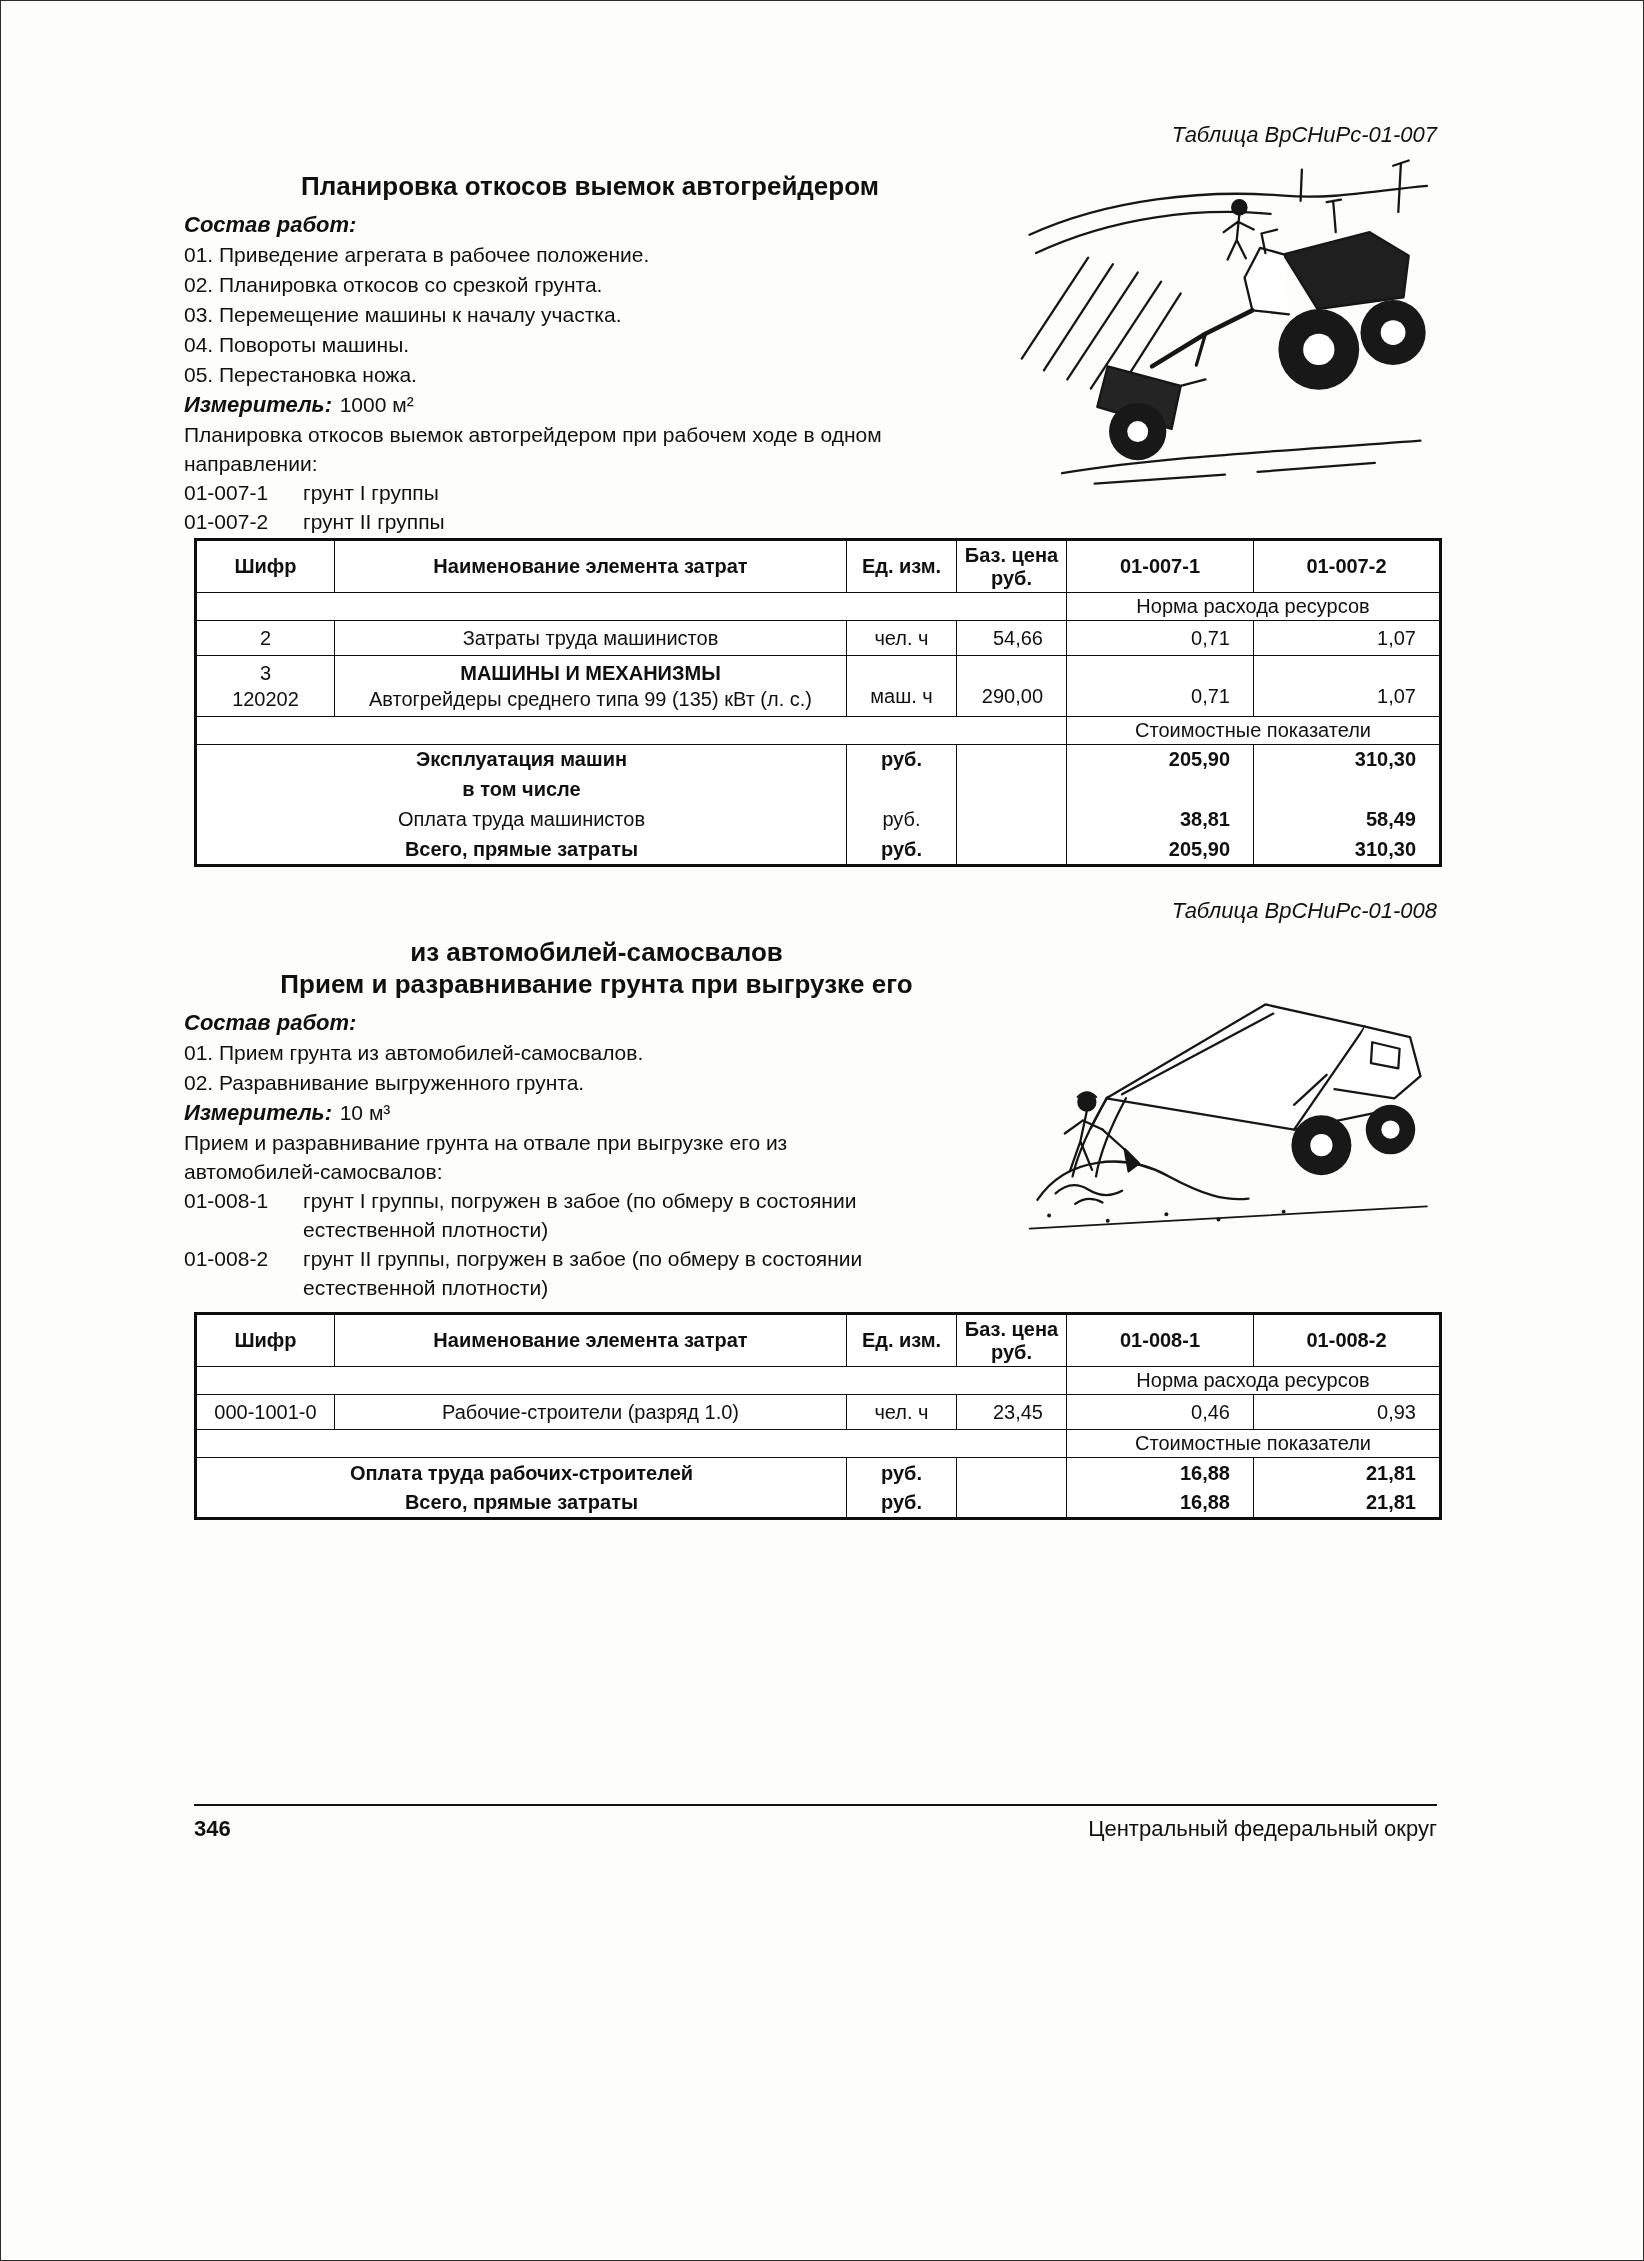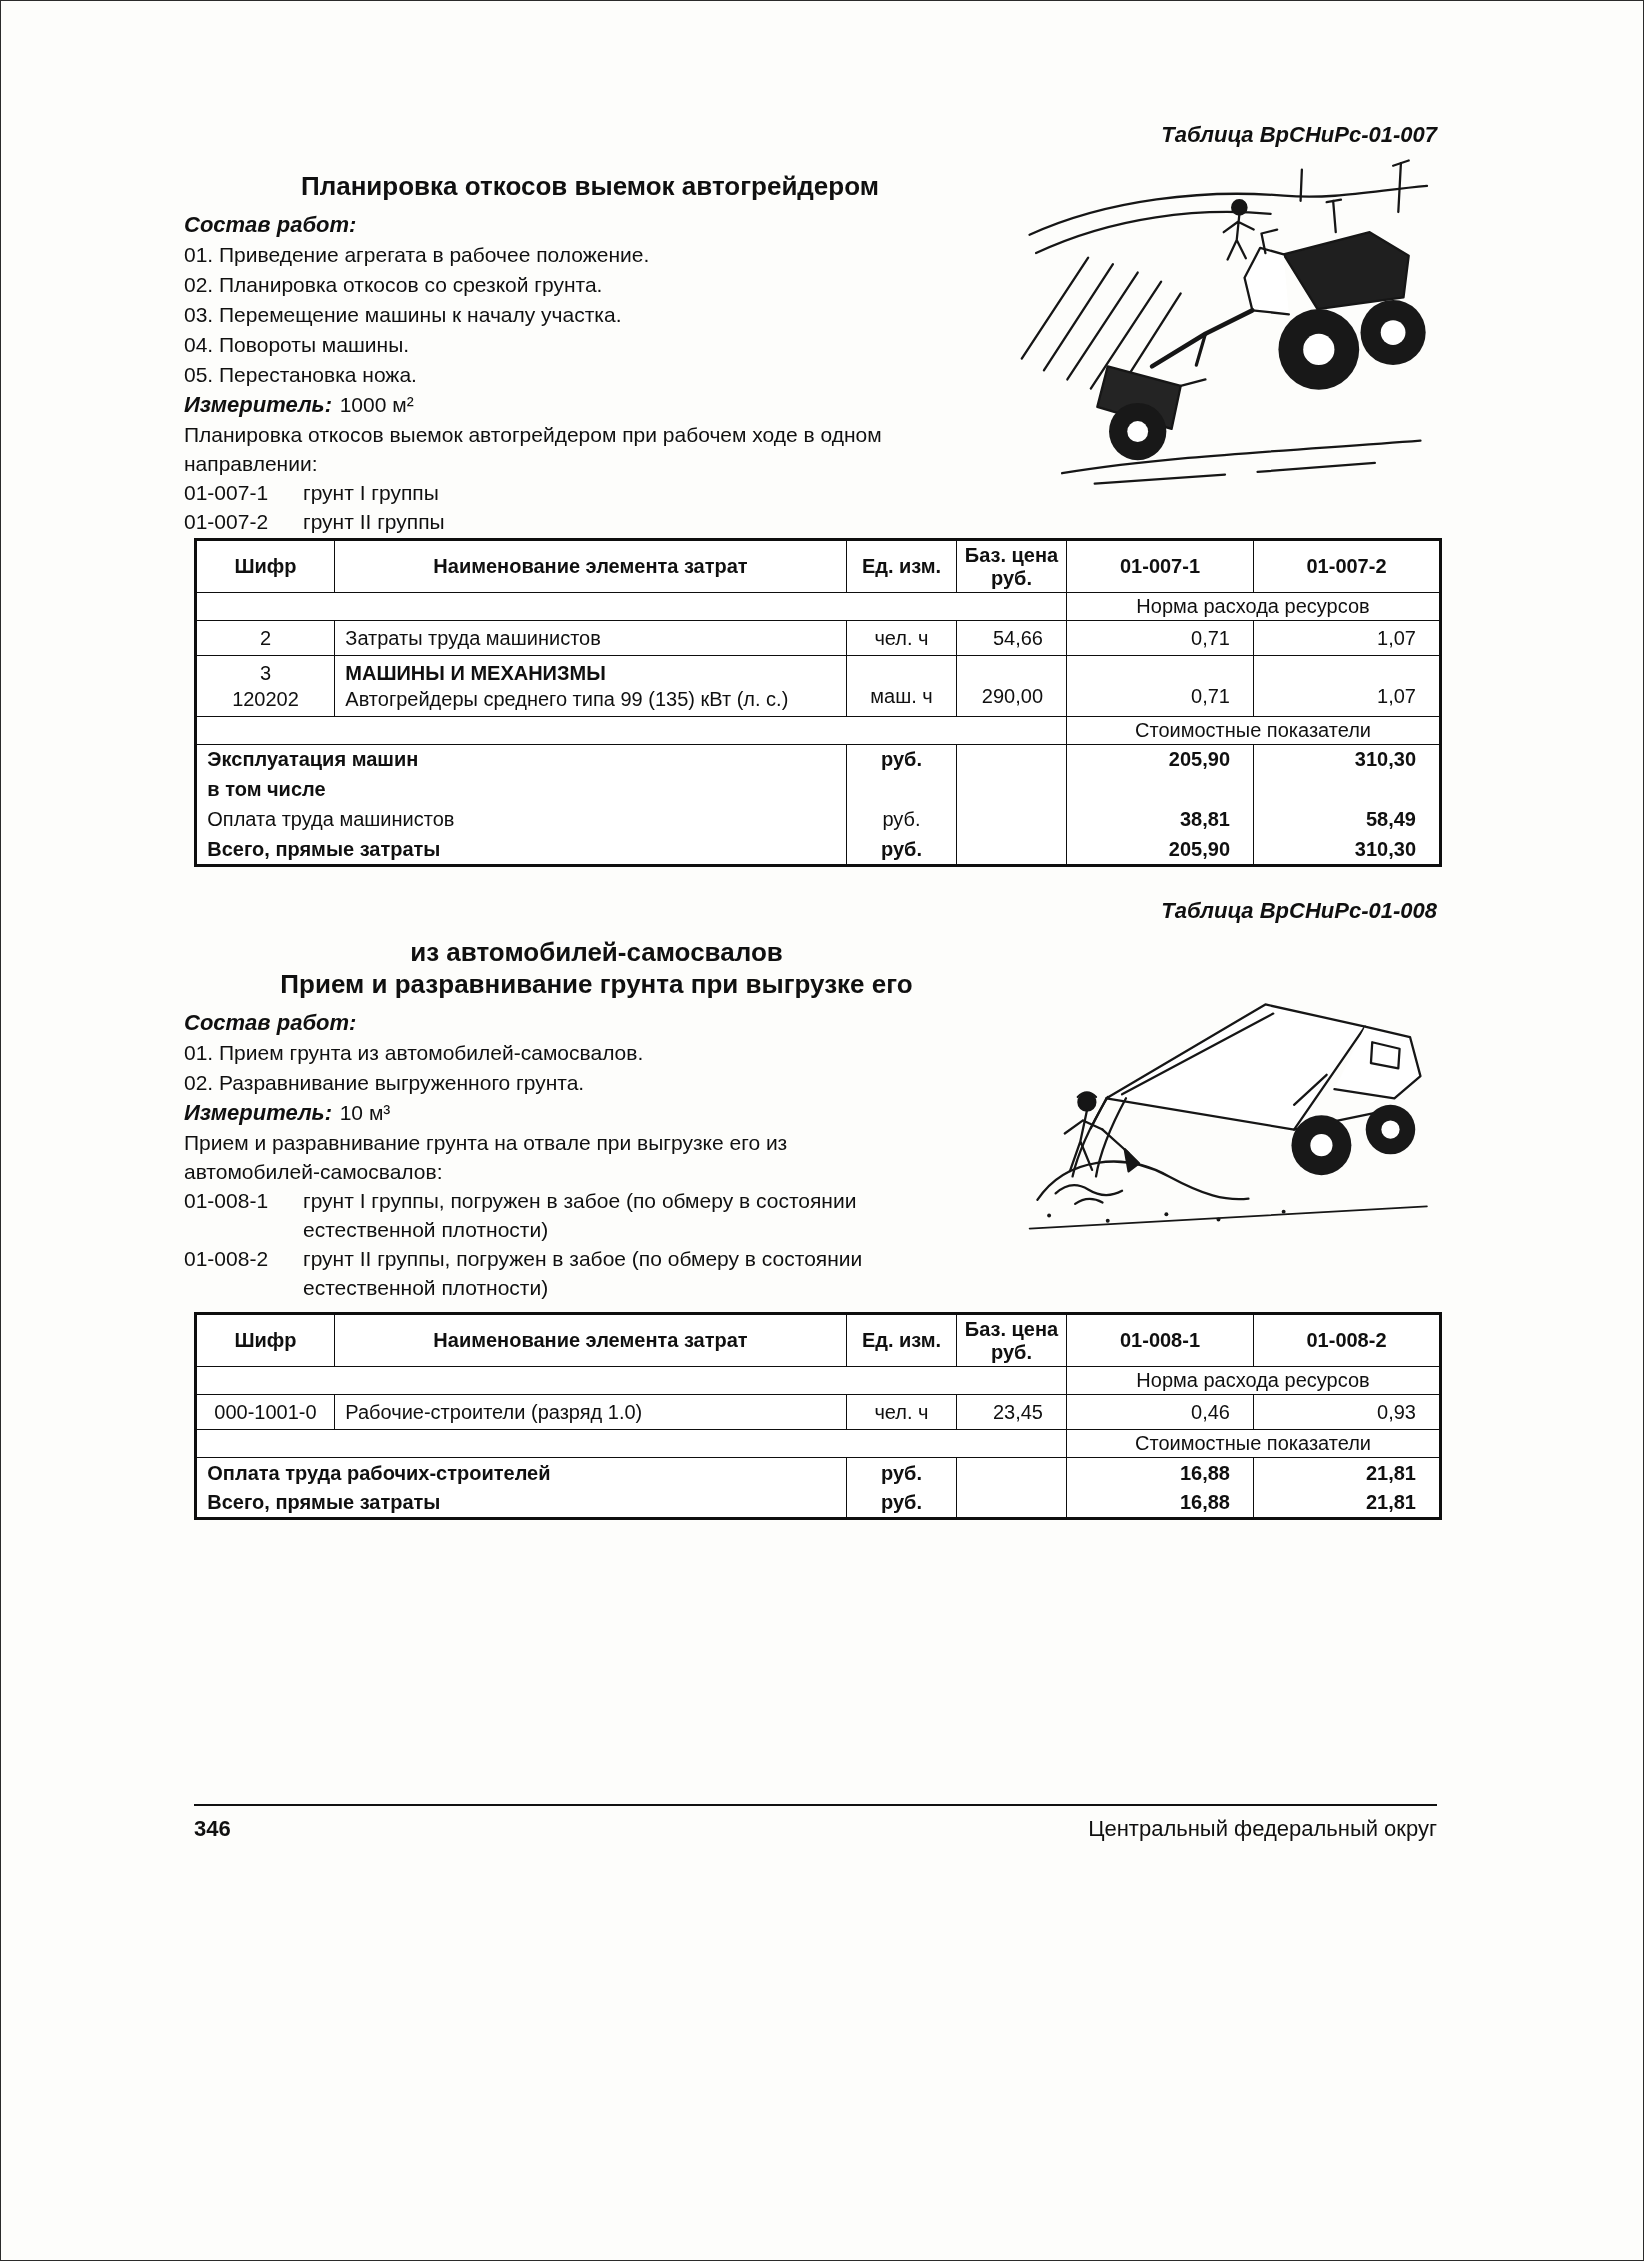--- a/index.html
+++ b/index.html
@@ -16,21 +16,21 @@
     overflow: hidden;
   }
 
   
   .tbl-caption {
     position: absolute;
     left: 193px;
     width: 1243px;
     text-align: right;
     font-size: 22px;
-    font-weight: bold;
+    font-weight: normal;
     font-style: italic;
   }
   .cap-1 { top: 121px; }
   .cap-2 { top: 897px; }
 
   
   .sec { position: absolute; left: 183px; }
   .sec-1 { top: 169px; width: 812px; }
   .sec-2 { top: 935px; width: 825px; }
 
@@ -95,21 +95,21 @@
   .band-label { text-align: center; font-weight: normal; }
   .res-row td { padding: 3.9px 10.3px; height: 32px; vertical-align: middle; line-height: 26px; }
   .cost-row td {
     border-top: none;
     border-bottom: none;
     padding: 2.6px 10.3px;
     height: 30px;
     line-height: 24.5px;
   }
   .ta-c { text-align: center; }
-  .ta-l { text-align: left; }
+  .ta-l { text-align: center; }
   .ta-r { text-align: right; padding-right: 23px !important; }
   .bold { font-weight: bold; }
   .vab  { vertical-align: bottom !important; padding-bottom: 6.4px !important; margin-left: 40px; }
 
   
   .footer {
     position: absolute;
     left: 193px;
     top: 1803px;
     width: 1243px;

